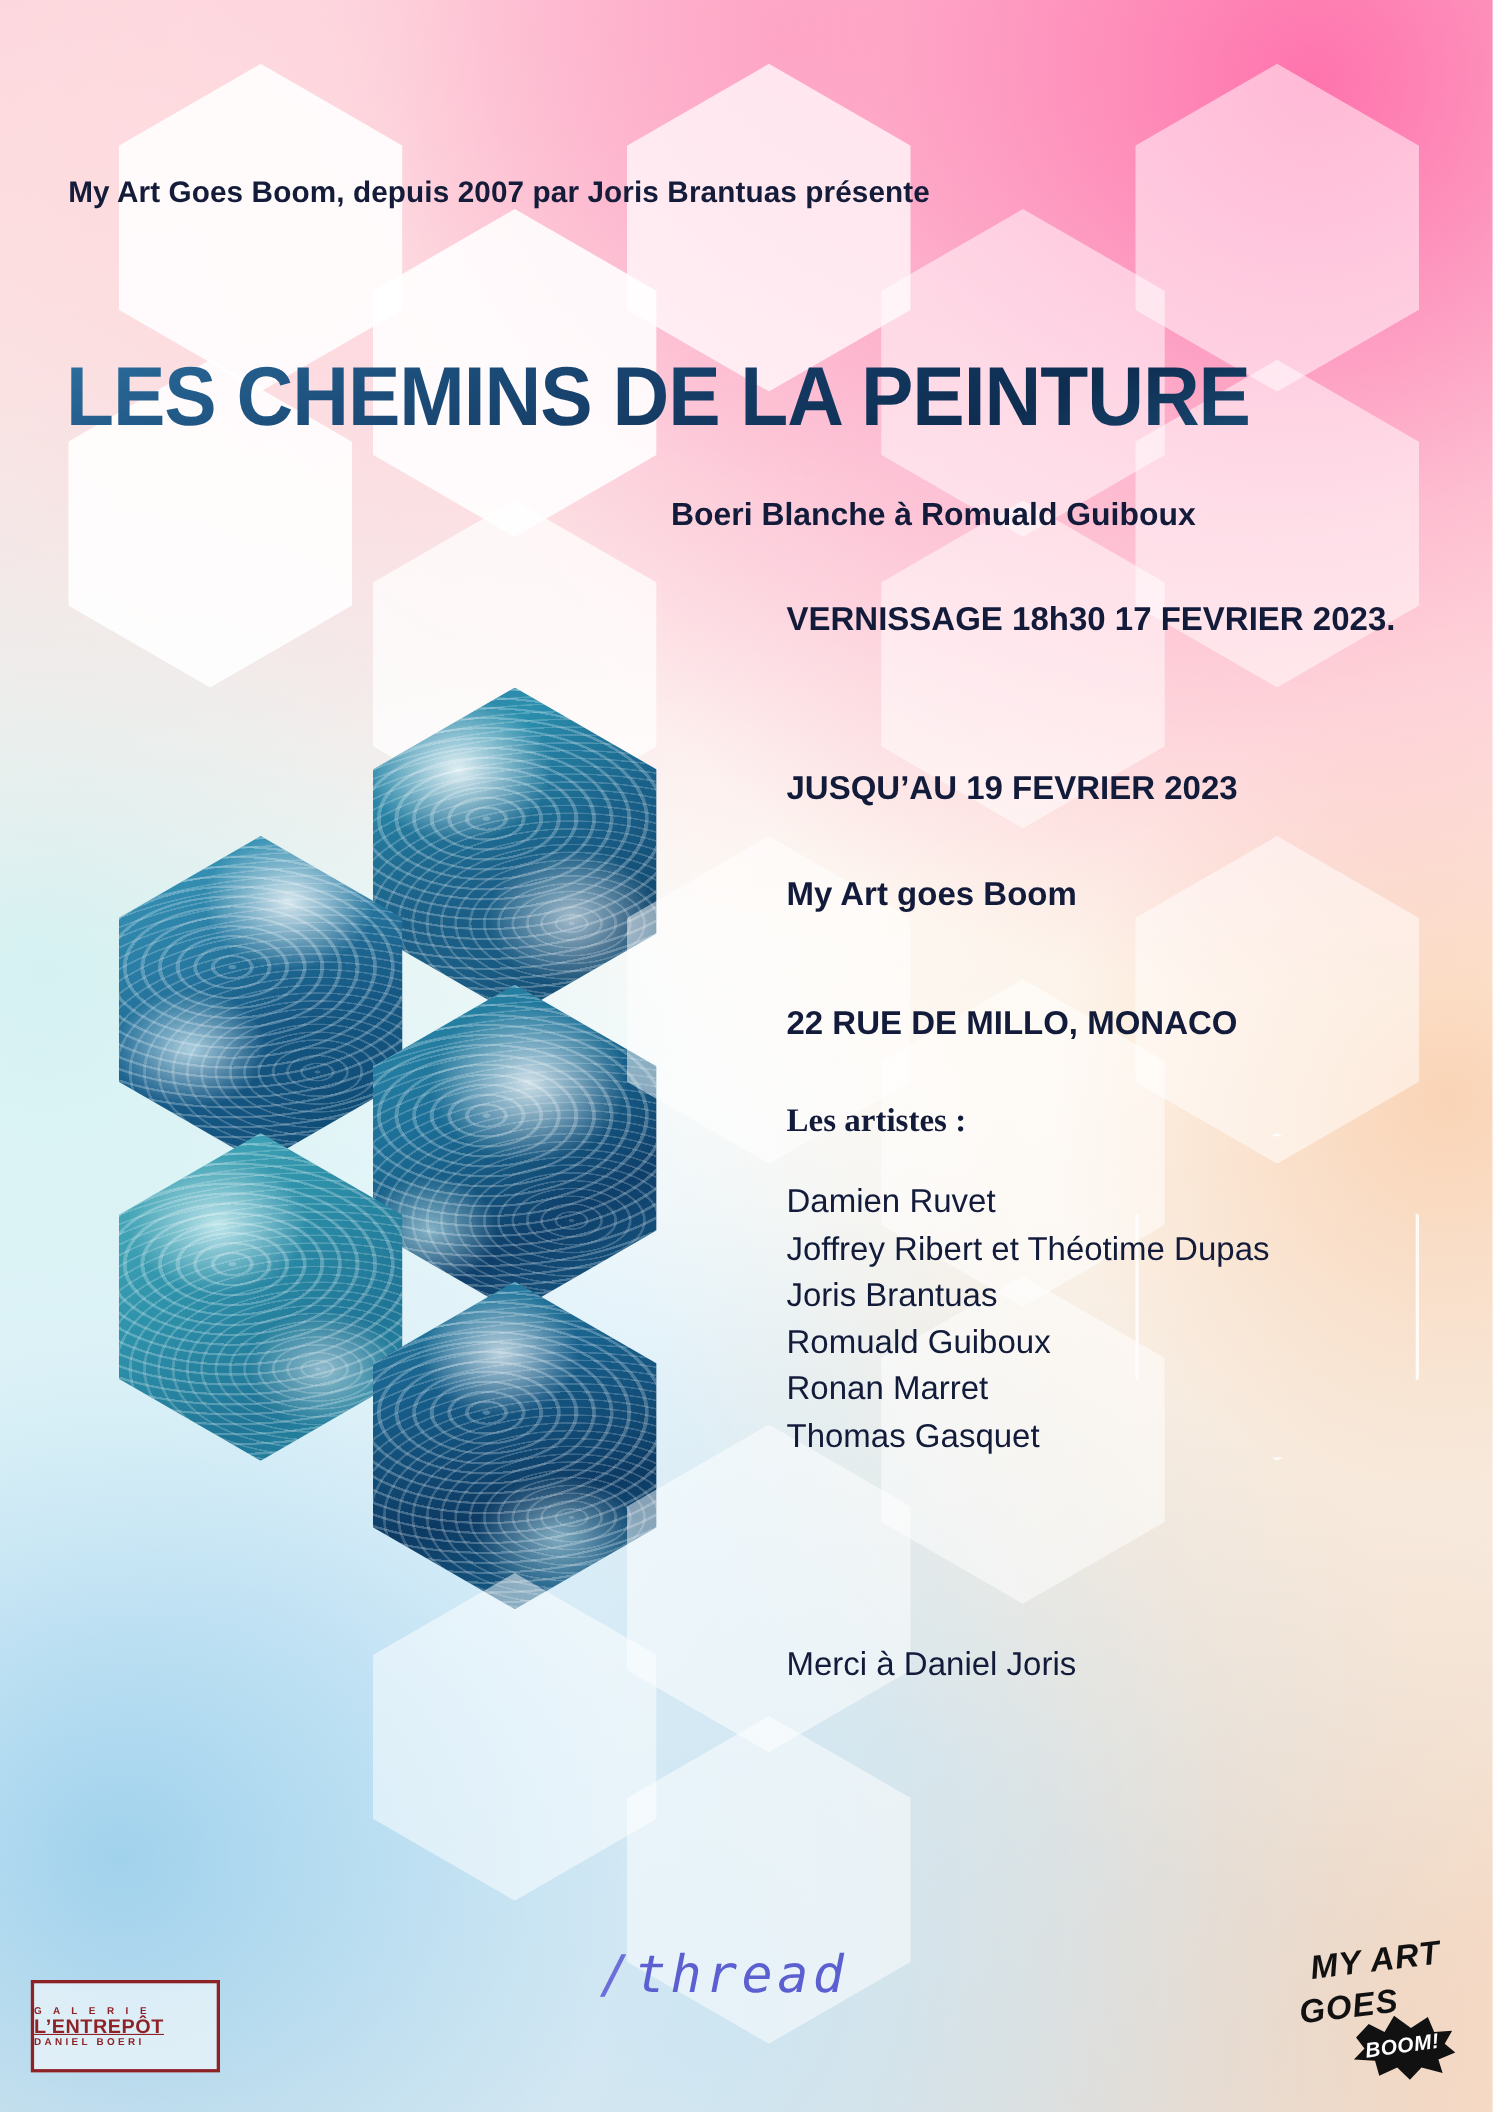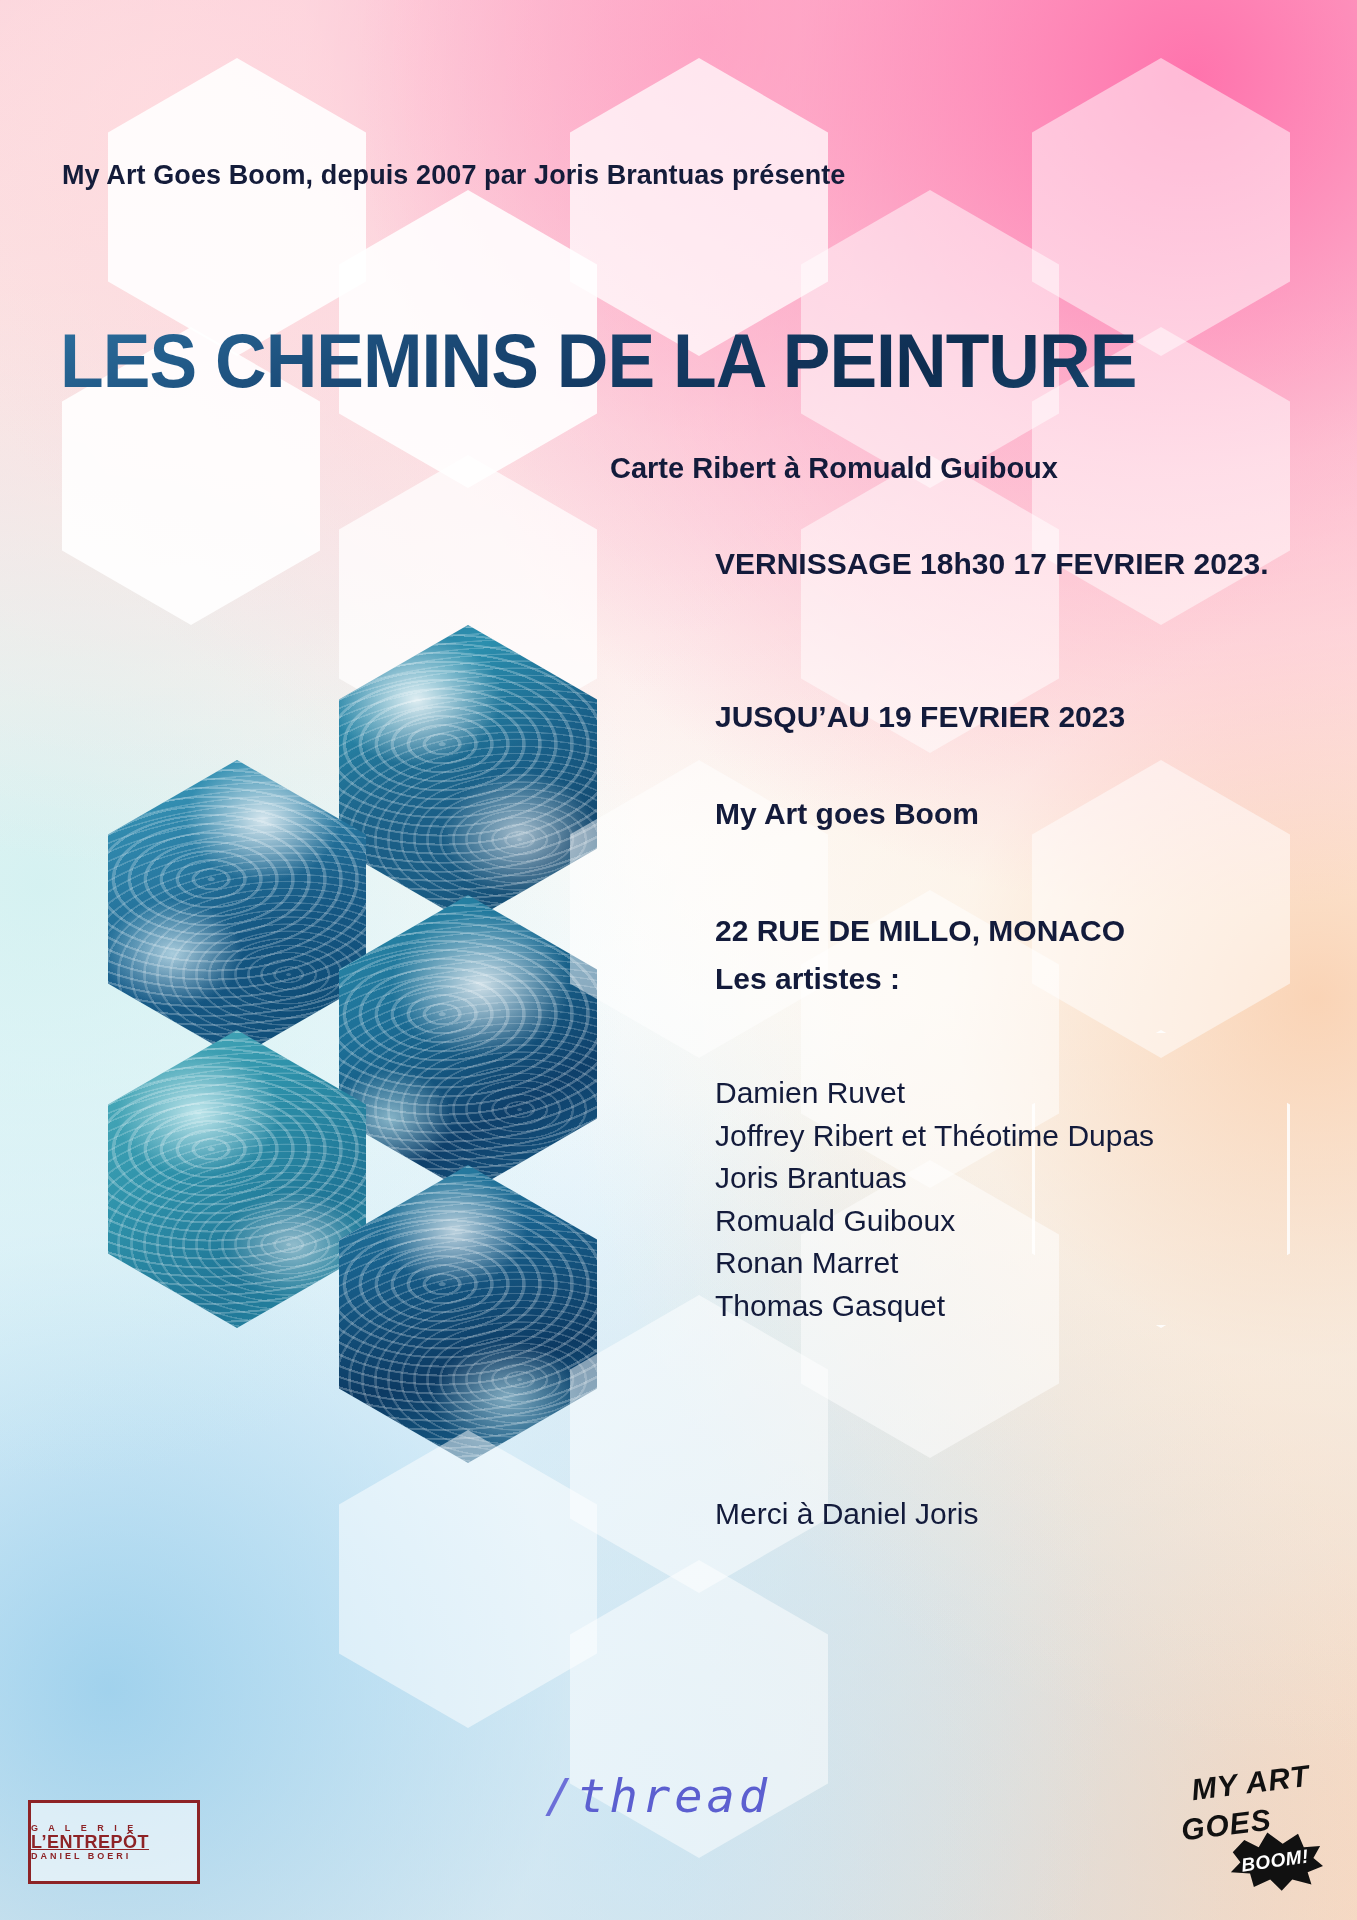--- a/index.html
+++ b/index.html
@@ -139,21 +139,21 @@
     width: 600px;
     font-size: 30px;
     font-weight: 700;
     color: #131b3b;
     line-height: 1.28;
   }
   .l-vern { top: 545px; }
   .l-until { top: 698px; }
   .l-org { top: 795px; }
   .l-addr { top: 912px; }
-  .l-artlabel { top: 960px; }
+  .l-artlabel { top: 1000px; font-family: Liberation Serif, serif; }
 
   .artists {
     position: absolute;
     left: 715px;
     top: 1072px;
     width: 560px;
     font-size: 30px;
     font-weight: 400;
     line-height: 1.42;
     color: #131b3b;
@@ -306,21 +306,21 @@
     <div class="hex faint" style="left:801px; top:1160px;"></div>
     <div class="hex faint" style="left:570px; top:1295px;"></div>
     <div class="hex faint" style="left:339px; top:1430px;"></div>
     <div class="hex faint" style="left:570px; top:1560px;"></div>
   </div>
 
   <div class="presenter">My Art Goes Boom, depuis 2007 par Joris Brantuas présente</div>
 
   <h1 class="maintitle">LES CHEMINS DE LA PEINTURE</h1>
 
-  <div class="carteblanche">Carte Ribert à Romuald Guiboux</div>
+  <div class="carteblanche">Boeri Blanche à Romuald Guiboux</div>
 
   <div class="info-line l-vern">VERNISSAGE 18h30 17 FEVRIER 2023.</div>
   <div class="info-line l-until">JUSQU’AU 19 FEVRIER 2023</div>
   <div class="info-line l-org">My Art goes Boom</div>
   <div class="info-line l-addr">22 RUE DE MILLO, MONACO</div>
   <div class="info-line l-artlabel">Les artistes :</div>
 
   <div class="artists">
     <div>Damien Ruvet</div>
     <div>Joffrey Ribert et Théotime Dupas</div>

